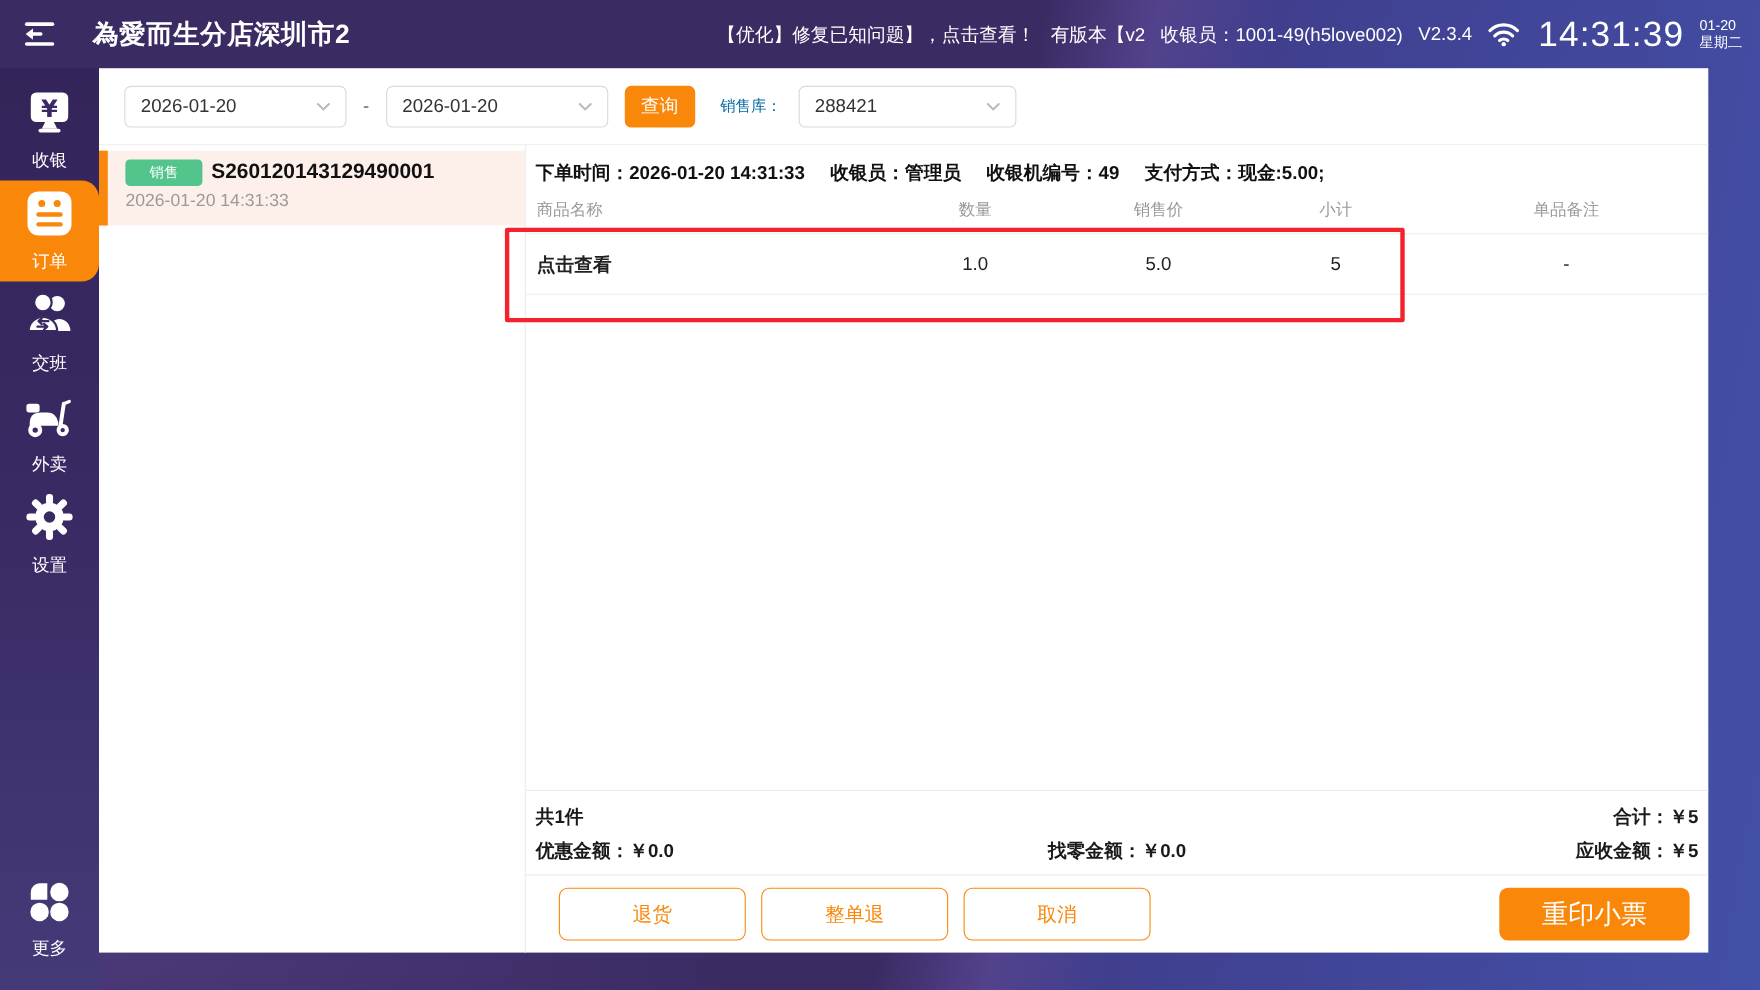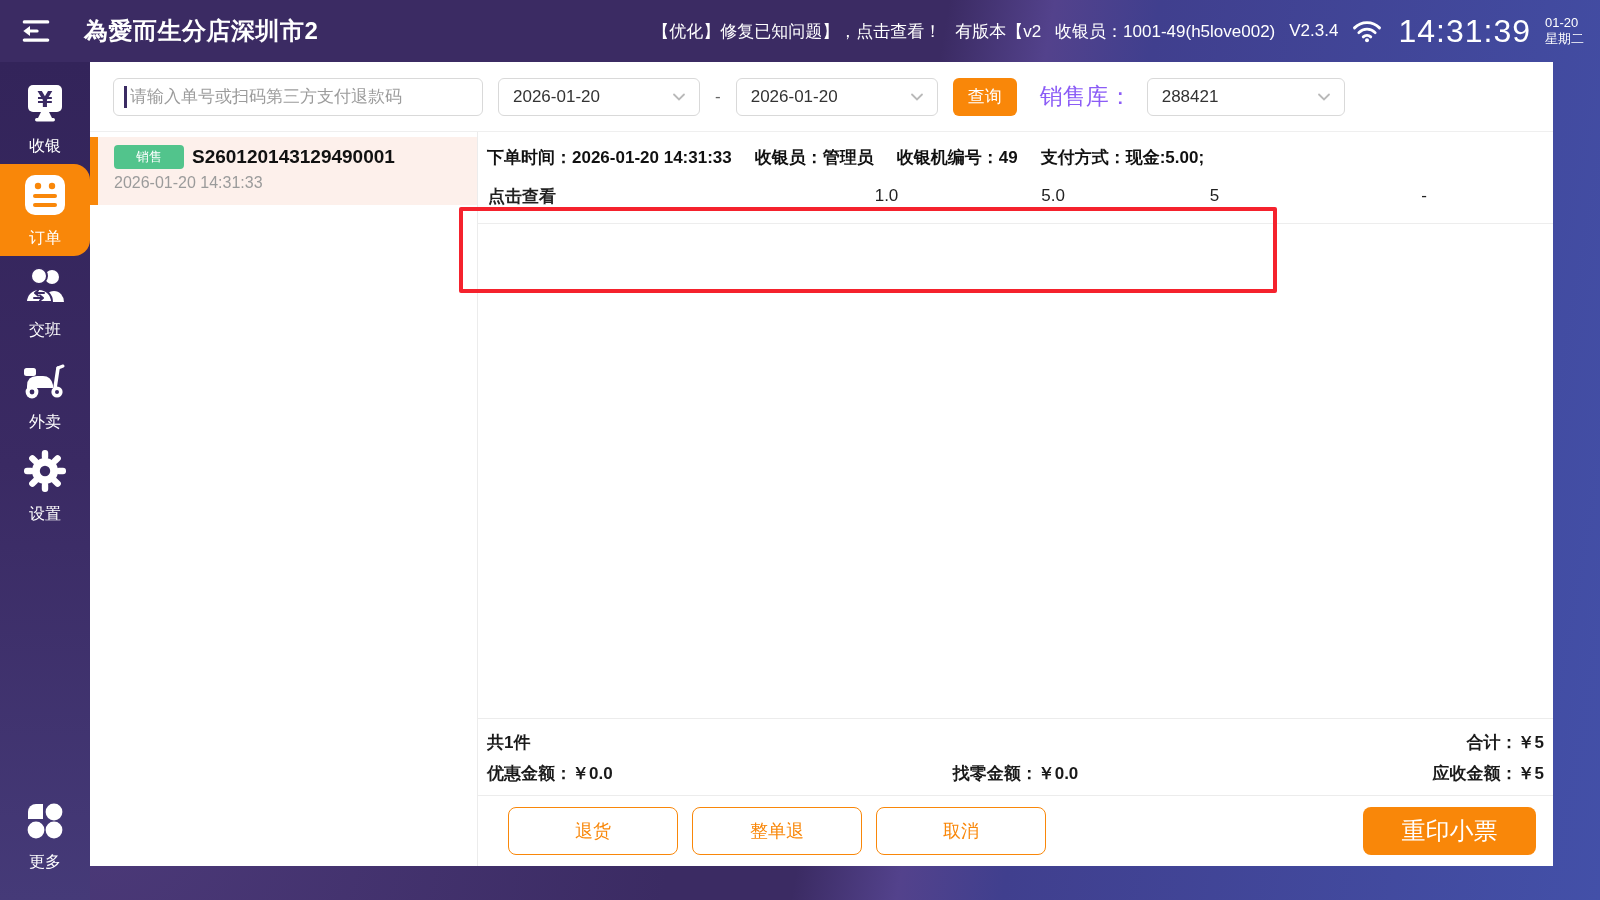--- a/index.html
+++ b/index.html
@@ -46,21 +46,21 @@
   .caret { position:absolute; left:11px; top:8px; width:2.5px; height:22px; background:#3b2b63; }
   .sel { height:38px; border:1px solid #d9d9d9; border-radius:6px; background:#fff;
          display:flex; align-items:center; justify-content:space-between;
          padding:0 12px 0 14px; font-size:17px; color:#333; cursor:pointer; }
   .sel.date { width:202px; }
   .sel.store { width:198px; }
   .dash { color:#666; font-size:17px; }
   .btn-query { width:64px; height:38px; background:#f98709; color:#fff; font-size:17px;
                border:none; border-radius:6px; cursor:pointer;
                font-family:"Liberation Sans","DejaVu Sans",sans-serif; }
-  .store-lbl { font-size:23px; color:#8b5cf6; margin-left:8px; }
+  .store-lbl { font-size:14px; color:#0369a1; margin-left:8px; }
 
   .body-row { flex:1; display:flex; min-height:0; position:relative; }
 
   
   .order-list { width:388px; border-right:1px solid #ececec; flex:0 0 auto; }
   .order-item { position:relative; height:68px; margin-top:5px; padding:8px 10px 0 24px; cursor:pointer; }
   .order-item.selected { background:#fdf0eb; }
   .order-item.selected .selbar { position:absolute; left:0; top:0; width:8px; height:68px; background:#f98709; }
   .oi-line1 { display:flex; align-items:center; gap:8px; }
   .badge { background:#52c48c; color:#fff; font-size:13px; padding:3px 22px; border-radius:4px; }
@@ -222,24 +222,20 @@
         <circle cx="30" cy="30" r="8.4"></circle>
       </svg>
     </span>
     <span class="lbl">更多</span>
   </div>
 </div>
 
 <div class="main">
 
   <div class="filterbar">
-    <div class="search-wrap">
-      <input type="text" placeholder="请输入单号或扫码第三方支付退款码" style="">
-      <span class="caret"></span>
-    </div>
     <div class="sel date">
       <span>2026-01-20</span>
       <svg width="16" height="16" viewBox="0 0 16 16" fill="none" stroke="#b9b9b9" stroke-width="1.8" stroke-linecap="round">
           <path d="M3 5.5 L8 10.5 L13 5.5"></path>
         </svg>
     </div>
     <span class="dash">-</span>
     <div class="sel date">
       <span>2026-01-20</span>
       <svg width="16" height="16" viewBox="0 0 16 16" fill="none" stroke="#b9b9b9" stroke-width="1.8" stroke-linecap="round">
@@ -270,20 +266,27 @@
     </div>
 
     <div class="detail">
       <div class="meta-row">
         <span>下单时间：2026-01-20 14:31:33</span>
         <span>收银员：管理员</span>
         <span>收银机编号：49</span>
         <span>支付方式：现金:5.00;</span>
       </div>
 
+      <div class="grid thead">
+        <span class="cell-name">商品名称</span>
+        <span class="cell-c">数量</span>
+        <span class="cell-c">销售价</span>
+        <span class="cell-c">小计</span>
+        <span class="cell-c">单品备注</span>
+      </div>
 
       <div class="grid trow">
         <span class="cell-name">点击查看</span>
         <span class="cell-c">1.0</span>
         <span class="cell-c">5.0</span>
         <span class="cell-c">5</span>
         <span class="cell-c">-</span>
       </div>
 
       <div class="spacer"></div>

